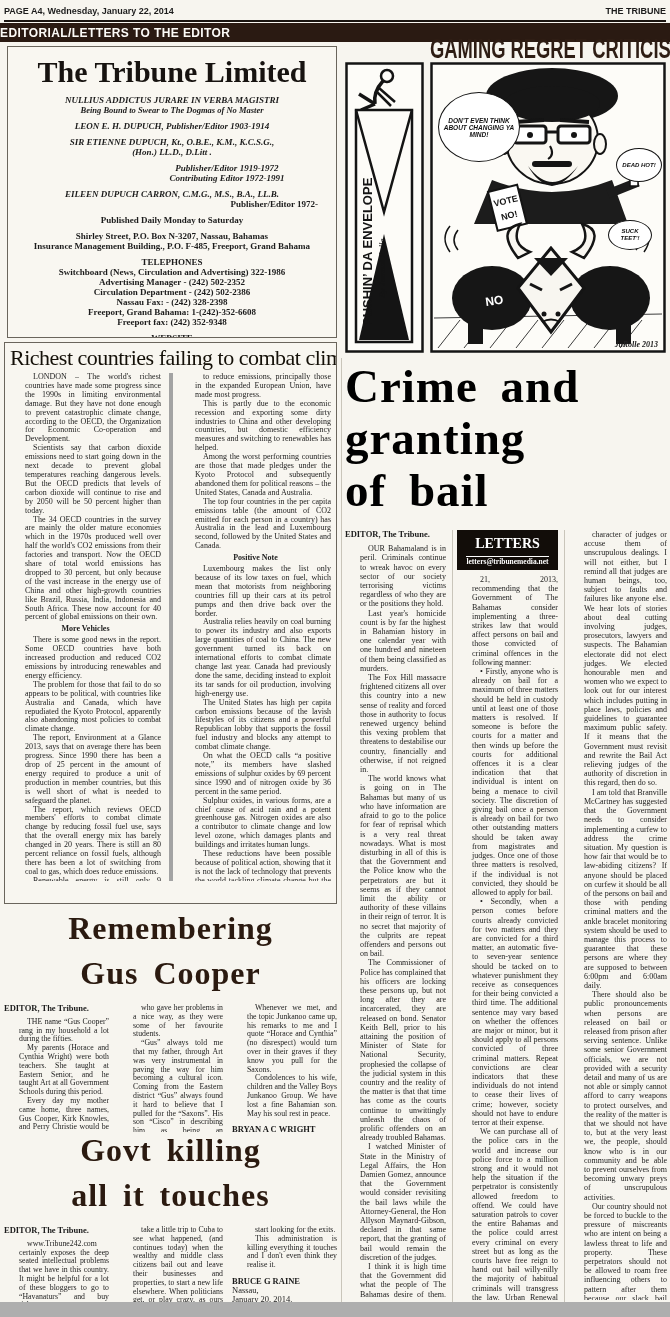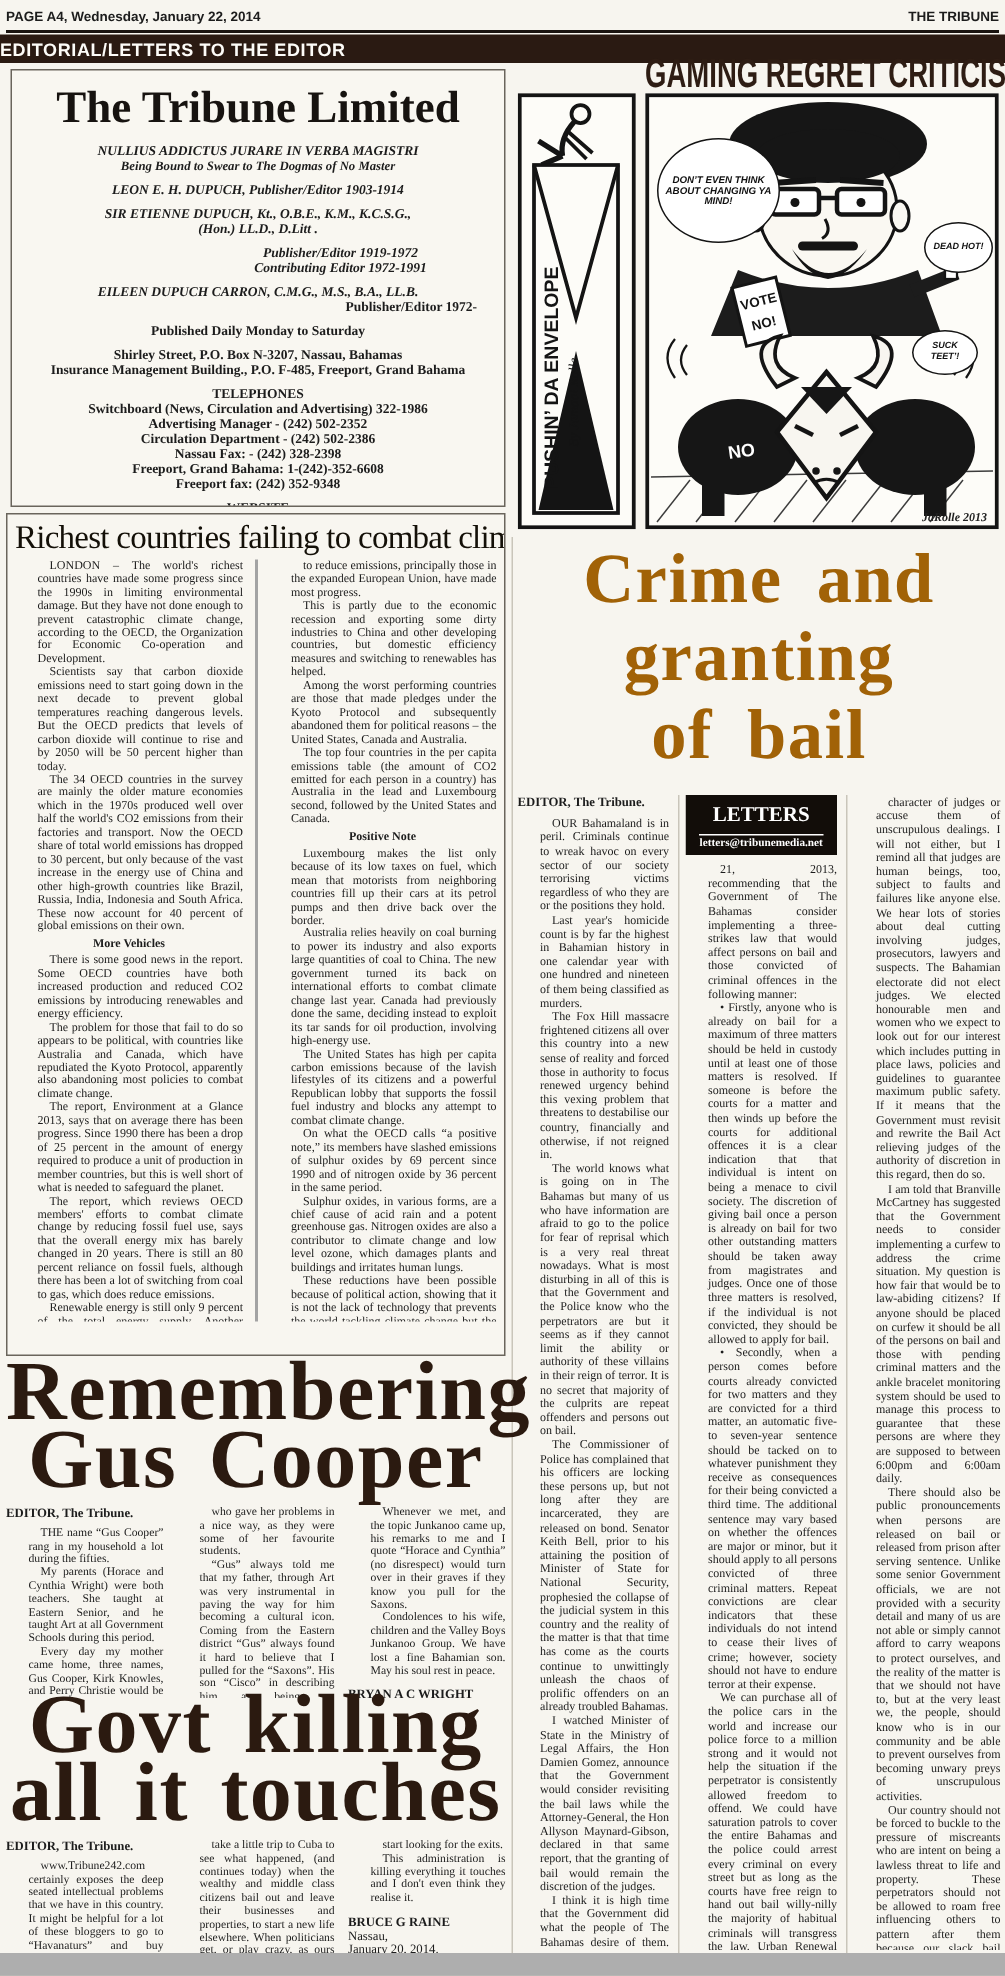--- a/index.html
+++ b/index.html
@@ -55,50 +55,50 @@
   .climate{
     position:absolute;left:4px;top:342px;width:333px;height:562px;
     border:1px solid #6a655c;box-sizing:border-box;background:#f8f6f0;
     padding:3px 5px;overflow:hidden;
   }
   .climate h2{margin:0 0 3px 0;font-size:22px;font-weight:normal;text-align:center;
     color:#141008;line-height:24px;white-space:nowrap;letter-spacing:-0.5px;}
   .climate-cols{display:flex;gap:8px;}
   .ccol{width:50%;height:508px;overflow:hidden;text-align:justify;
     font-size:8px;line-height:8.9px;}
-  .ccol + .ccol{border-left:2px solid #a3a3a3;padding-left:7px;font-family:Liberation Serif, serif;}
+  .ccol + .ccol{border-left:4px solid #a3a3a3;padding-left:7px;font-family:Liberation Serif, serif;}
   .para{text-indent:8px;margin-left:15px;}
   .subhead{text-align:center;font-weight:bold;text-indent:0;margin:3px 0 2px 0;}
   
   .vrule{position:absolute;width:1px;background:#c9c5ba;}
   
   .bail{position:absolute;left:345px;top:360px;width:322px;height:940px;}
   .big-head{
-    text-align:center;font-weight:bold;color:#a16207;
+    text-align:left;font-weight:bold;color:#000000;
     font-size:47px;line-height:52px;word-spacing:10px;letter-spacing:1px;
   }
   .lcol{position:absolute;width:101px;overflow:hidden;text-align:justify;
     font-size:8px;line-height:9.2px;}
   .editor-line{font-weight:bold;font-size:8.5px;margin-bottom:5px;text-indent:0;}
   .sig{font-weight:bold;font-size:8.5px;text-indent:0;margin-top:7px;text-align:left;}
   .sigl{font-size:8.5px;text-indent:0;text-align:left;}
   .letters-box{
     width:101px;height:40px;background:#120d09;color:#fff;margin-bottom:5px;
     display:flex;flex-direction:column;align-items:center;justify-content:center;
   }
   .letters-box .lb-title{font-size:14px;font-weight:bold;font-family:"Liberation Serif",serif;line-height:22px;}
   .letters-box .lb-email{font-size:7.5px;font-weight:bold;font-family:Liberation Serif, serif;
     border-top:1px solid #fff;padding-top:0;margin-top:1px;}
   
   .letter-block{position:absolute;left:4px;width:333px;}
   .gus{top:906px;height:220px;}
   .govt{top:1128px;height:172px;}
   .letter-block h2{
     margin:0;text-align:center;font-weight:bold;color:#2b1a10;
-    font-size:56px;line-height:45px;letter-spacing:1px;word-spacing:6px;
+    font-size:32px;line-height:45px;letter-spacing:1px;word-spacing:6px;
   }
   .tricols{display:flex;gap:9px;margin-top:8px;}
   .tcol{flex:1;overflow:hidden;text-align:justify;font-size:7.8px;line-height:8.8px;}
   .gus .tricols{height:128px;}
   .govt .tricols{height:76px;}
   
   .graybar{position:absolute;left:0;top:1302px;width:670px;height:15px;background:#aeaeae;}
   .cartoon-sig{position:absolute;right:8px;bottom:4px;font-style:italic;font-weight:bold;
     font-size:8px;color:#222;}
 </style>

